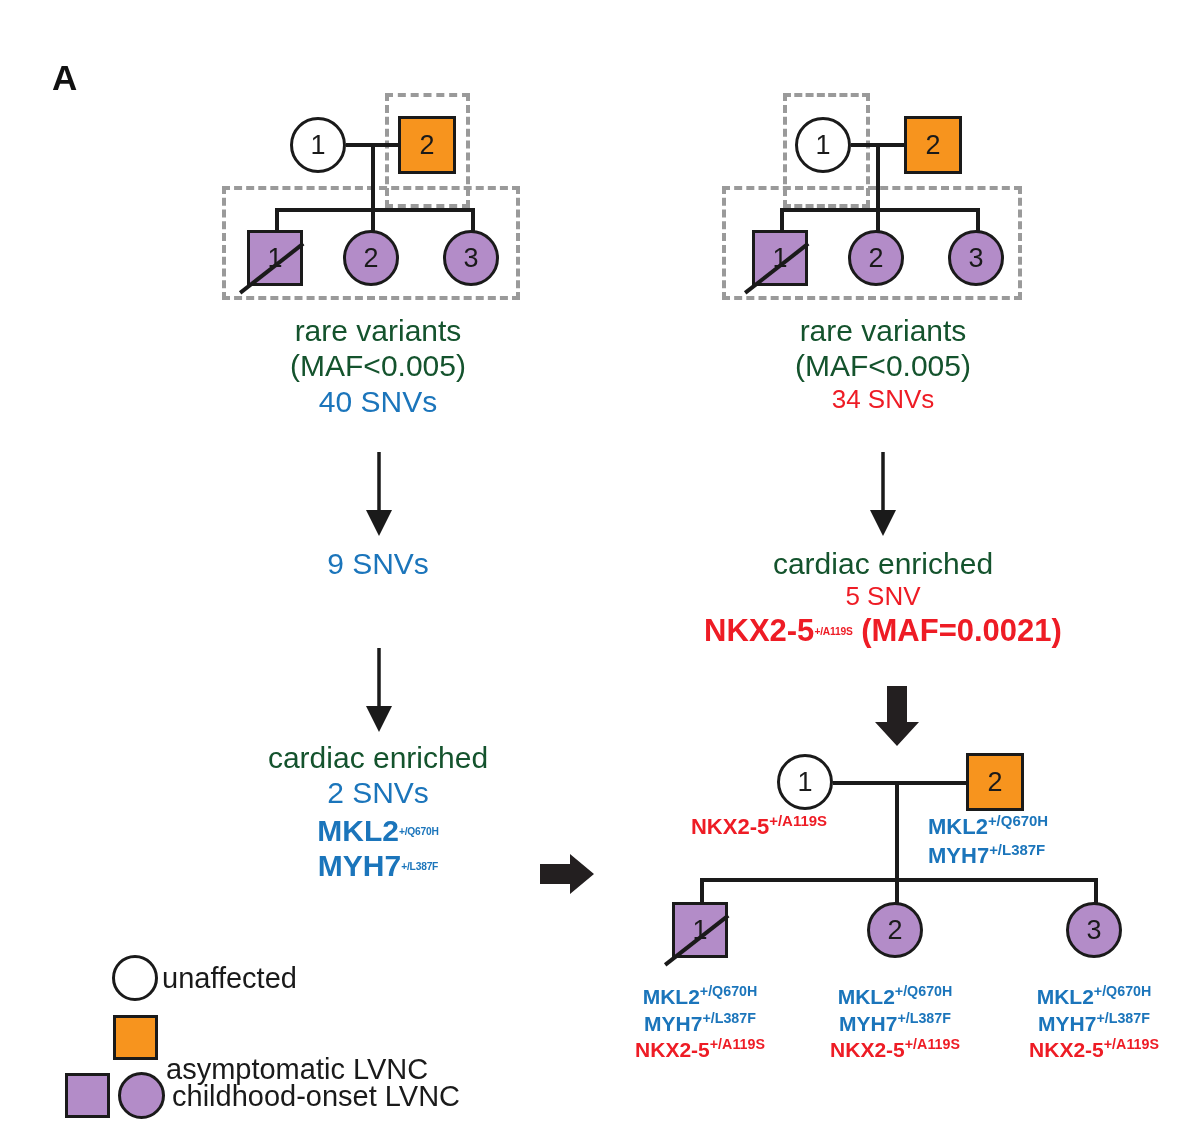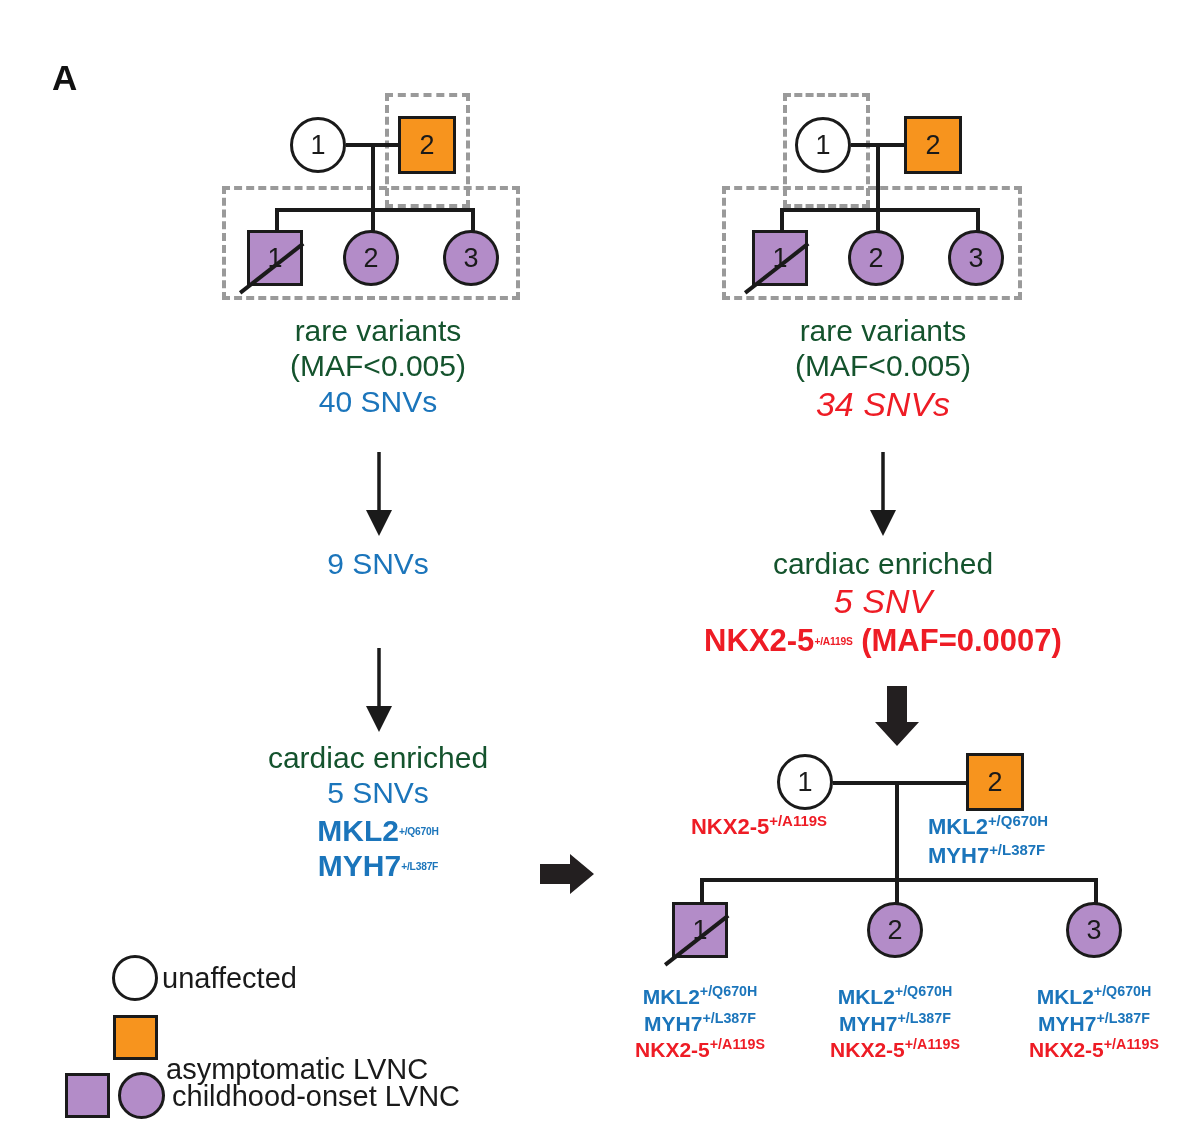--- a/index.html
+++ b/index.html
@@ -70,21 +70,21 @@
   .slash { background: #1a1a1a; height: 3.5px; transform-origin: 0 50%; }
 
   
   .txt {
     text-align: center;
     line-height: 1.18;
     white-space: nowrap;
   }
   .t-black { color: #14532d; font-size: 30px; }
   .t-blue  { color: #1B75BB; font-size: 30px; }
-  .t-red   { color: #EE1C25; font-size: 34px; font-style: italic; }
+  .t-red   { color: #EE1C25; font-size: 26px; }
   .g-blue  { color: #1B75BB; font-size: 27px; font-weight: bold; }
   .nkx-big { color: #EE1C25; font-size: 31px; font-weight: bold; }
   sup.sm { font-size: 0.64em; font-weight: bold; vertical-align: super; letter-spacing: -0.2px; }
 
   
   .geno-small { font-size: 21px; font-weight: bold; line-height: 1.22; text-align: center; white-space: nowrap; }
   .geno-small .b { color: #1B75BB; }
   .geno-small .r { color: #EE1C25; }
   .geno-small sup { font-size: 0.68em; vertical-align: super; }
 
@@ -196,21 +196,21 @@
     <div class="t-blue">9 SNVs</div>
   </div>
 
   <svg class="abs" style="left:362px; top:648px;" width="34" height="86" viewBox="0 0 34 86">
     <line x1="17" y1="0" x2="17" y2="62" stroke="#1a1a1a" stroke-width="3.5"></line>
     <polygon points="17,84 4,58 30,58" fill="#1a1a1a"></polygon>
   </svg>
 
   <div class="abs txt" style="left:178px; top:740px; width:400px;">
     <div class="t-black">cardiac enriched</div>
-    <div class="t-blue">5 SNVs</div>
+    <div class="t-blue">2 SNVs</div>
     <div style="margin-top:2px;">
       <span class="g-blue" style="font-size:30px;">MKL2</span><sup class="sm" style="color:#1B75BB;">+/Q670H</sup>
     </div>
     <div>
       <span class="g-blue" style="font-size:30px;">MYH7</span><sup class="sm" style="color:#1B75BB;">+/L387F</sup>
     </div>
   </div>
 
   <svg class="abs" style="left:540px; top:852px;" width="56" height="44" viewBox="0 0 56 44">
     <polygon points="0,12 30,12 30,2 54,22 30,42 30,32 0,32" fill="#231f20"></polygon>
@@ -224,21 +224,21 @@
 
   <svg class="abs" style="left:866px; top:452px;" width="34" height="86" viewBox="0 0 34 86">
     <line x1="17" y1="0" x2="17" y2="62" stroke="#1a1a1a" stroke-width="3.5"></line>
     <polygon points="17,84 4,58 30,58" fill="#1a1a1a"></polygon>
   </svg>
 
   <div class="abs txt" style="left:633px; top:546px; width:500px;">
     <div class="t-black">cardiac enriched</div>
     <div class="t-red">5 SNV</div>
     <div style="margin-top:1px;">
-      <span class="nkx-big">NKX2-5</span><sup class="sm" style="color:#EE1C25;">+/A119S</sup><span class="nkx-big">&nbsp;</span><span class="nkx-big">(MAF=0.0007)</span>
+      <span class="nkx-big">NKX2-5</span><sup class="sm" style="color:#EE1C25;">+/A119S</sup><span class="nkx-big">&nbsp;</span><span class="nkx-big">(MAF=0.0021)</span>
     </div>
   </div>
 
   <svg class="abs" style="left:872px; top:686px;" width="50" height="62" viewBox="0 0 50 62">
     <polygon points="15,0 35,0 35,36 47,36 25,60 3,36 15,36" fill="#231f20"></polygon>
   </svg>
 
   <div>
 
     <div class="abs line-h" style="left:833px; top:781px; width:137px;"></div>

